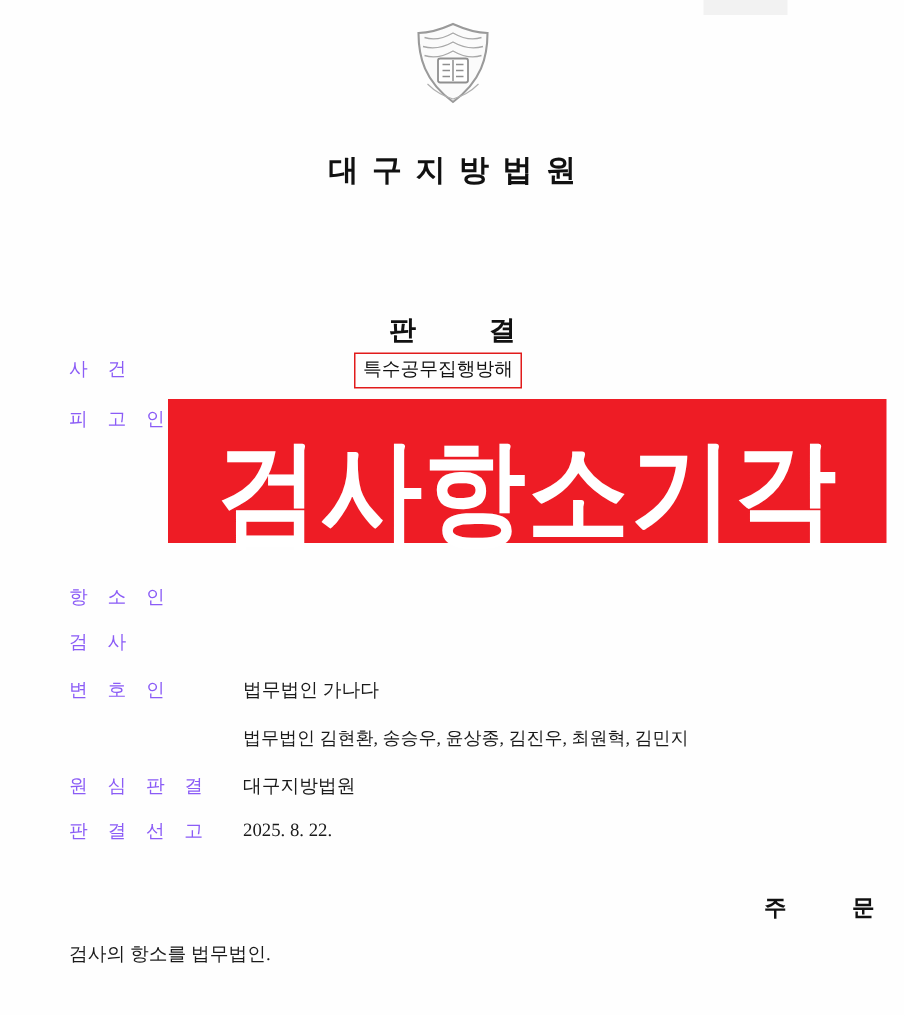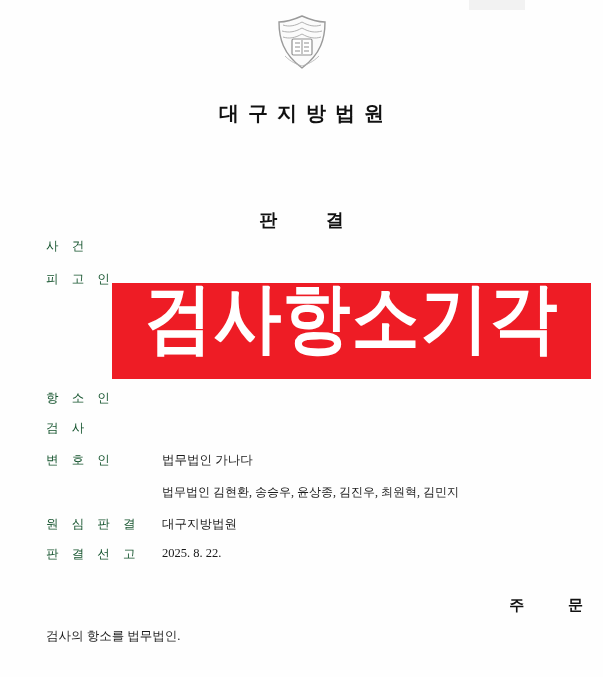--- a/index.html
+++ b/index.html
@@ -102,21 +102,21 @@
     width: 520px;
     height: 20px;
   }
   .field-label {
     position: absolute;
     left: 0;
     top: 0;
     width: 92px;
     font-size: 12.5px;
     letter-spacing: 5px;
-    color: #14532d;
+    color: #8b5cf6;
     white-space: nowrap;
   }
   .field-value {
     position: absolute;
     left: 116px;
     top: 0;
     font-size: 12.5px;
     color: #1a1a1a;
     white-space: nowrap;
   }
@@ -135,26 +135,26 @@
     left: 162px;
     font-size: 12px;
     color: #1a1a1a;
     white-space: nowrap;
   }
 
   
   .redaction {
     position: absolute;
     left: 112px;
-    top: 283px;
+    top: 266px;
     width: 479px;
     height: 96px;
     background: #ee1c25;
     display: flex;
-    align-items: flex-start;
+    align-items: flex-end;
     justify-content: center;
   }
   .redaction-text {
     font-family: "Liberation Sans", "DejaVu Sans", sans-serif;
     font-size: 68px;
     font-weight: 700;
     color: #ffffff;
     letter-spacing: 1px;
     line-height: 1;
     white-space: nowrap;
@@ -210,20 +210,21 @@
         <path d="M14 44 C20 50 25 52 31 54 C37 52 42 50 48 44"></path>
       </g>
     </svg>
   </div>
 
   <div class="title-main">대구지방법원</div>
   <div class="title-doc">판 결</div>
 
   <div class="field" style="top:238px">
     <span class="field-label">사       건</span>
+    <span class="field-value boxed">특수공무집행방해</span>
   </div>
 
   <div class="field" style="top:271px">
     <span class="field-label">피  고  인</span>
     <span class="field-value"></span>
   </div>
 
   <div class="field" style="top:390px">
     <span class="field-label">항  소  인</span>
     <span class="field-value"></span>

